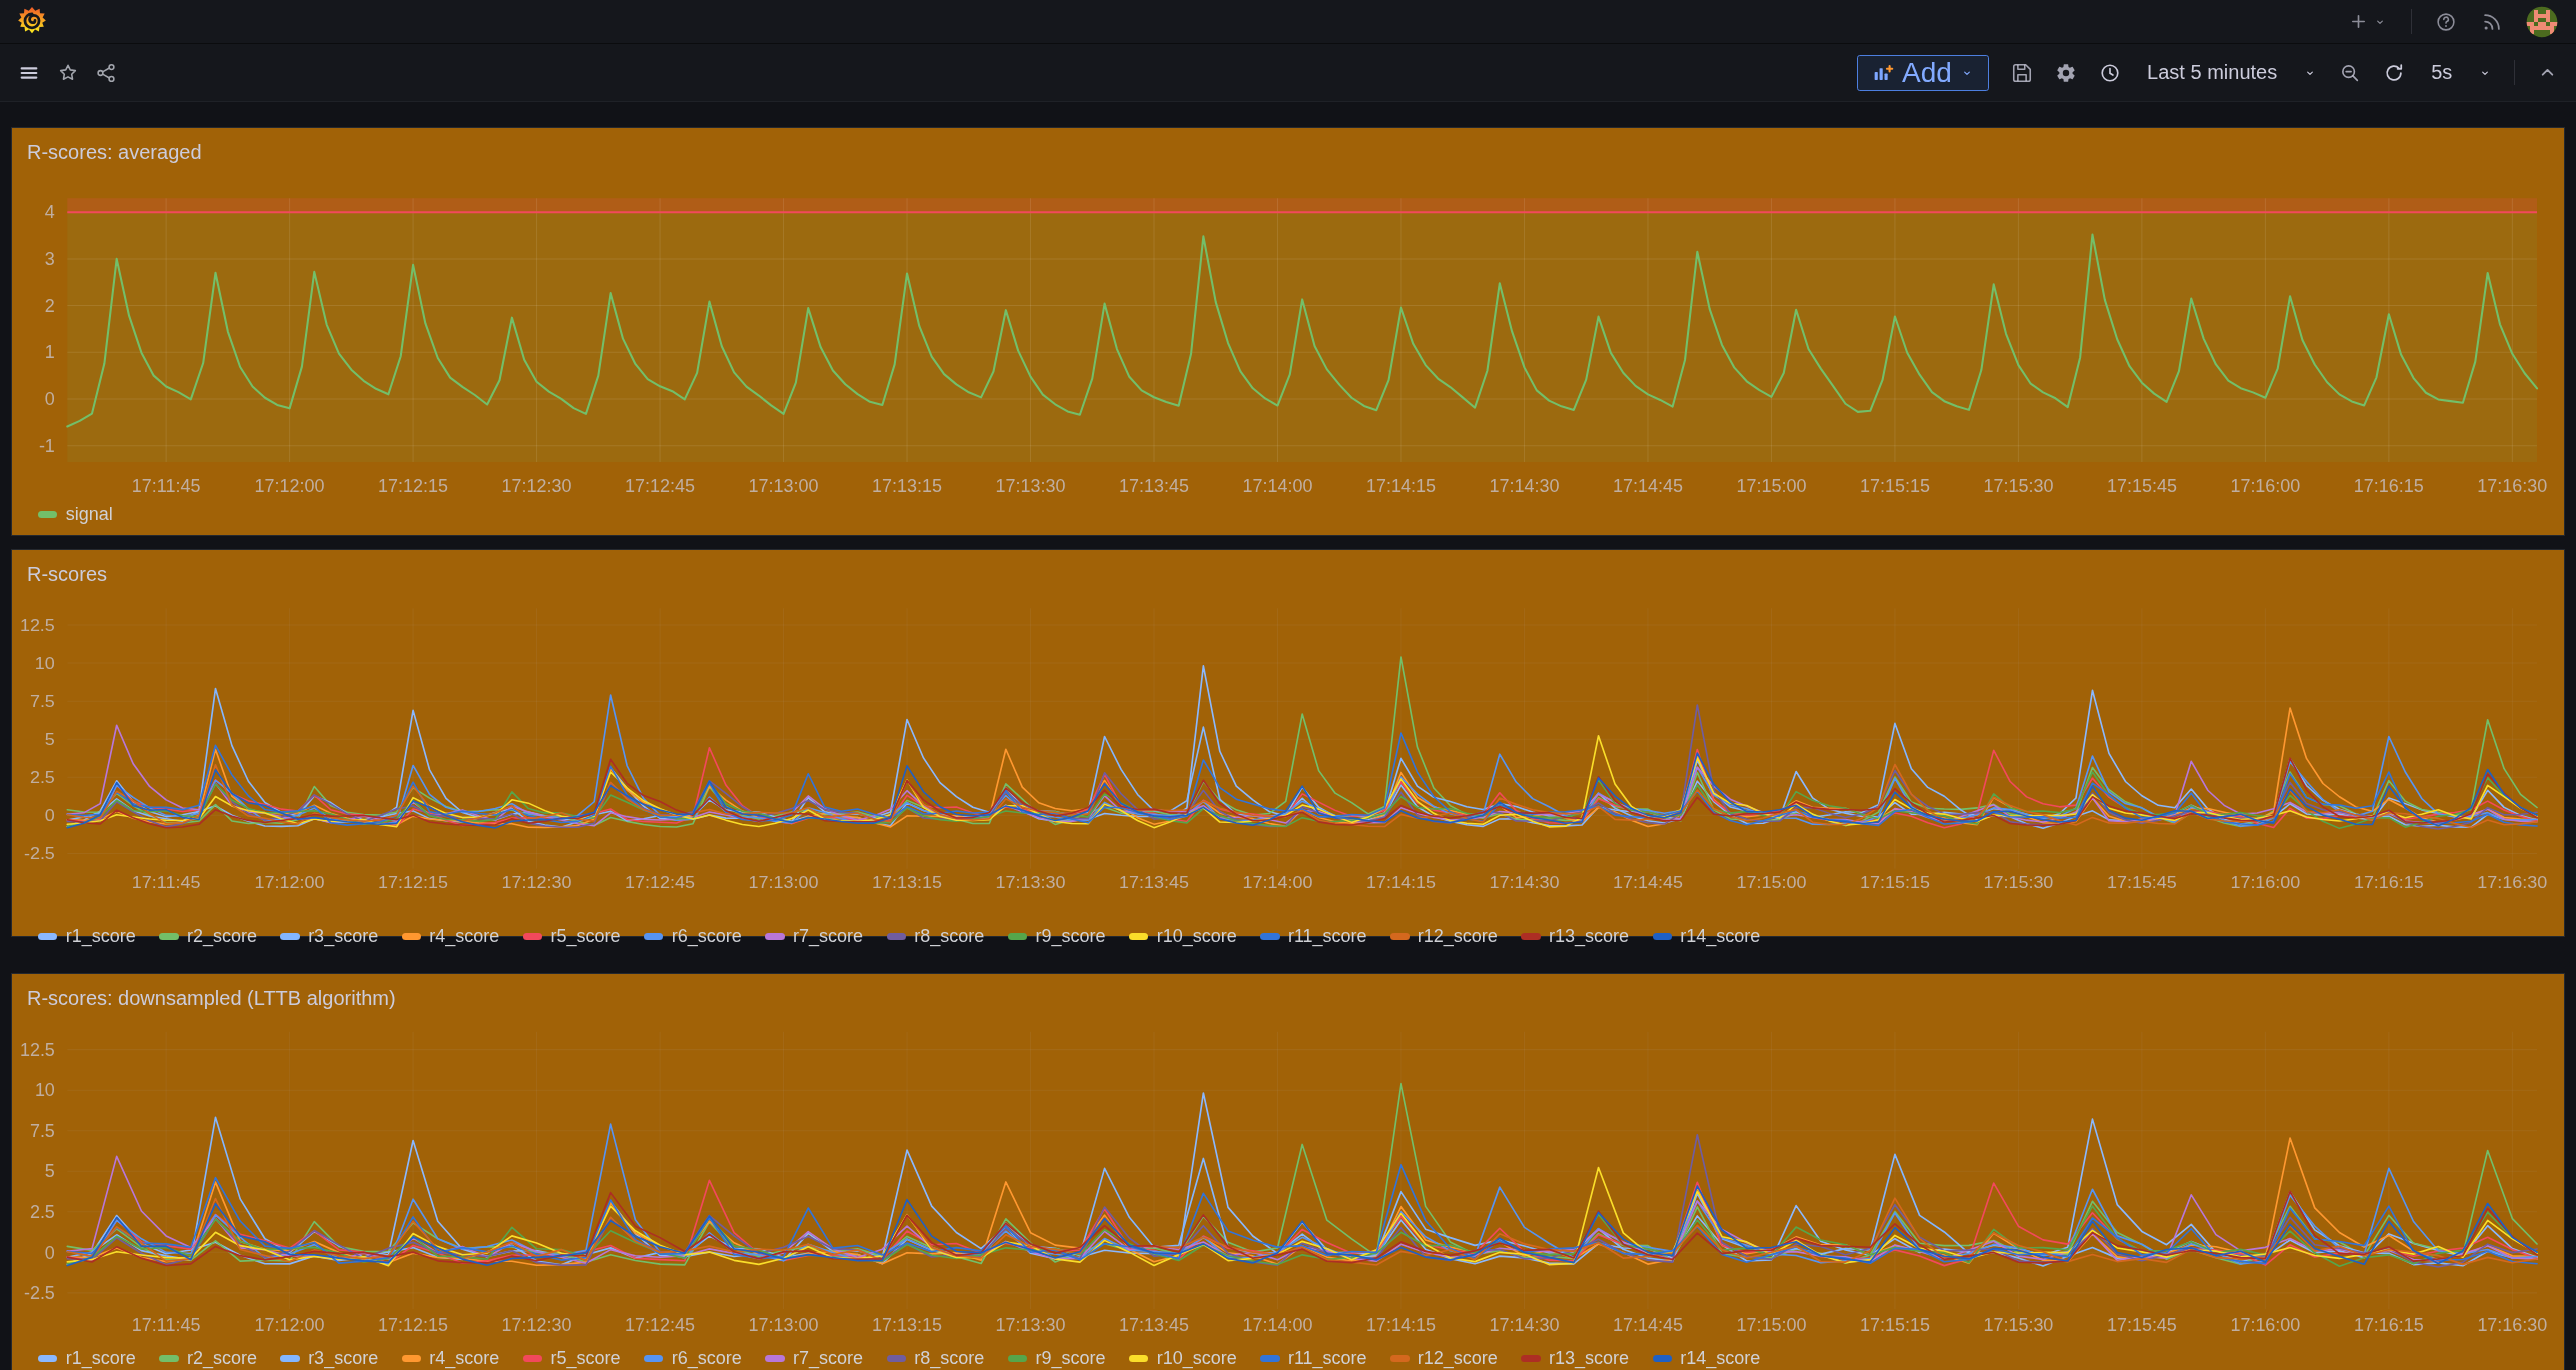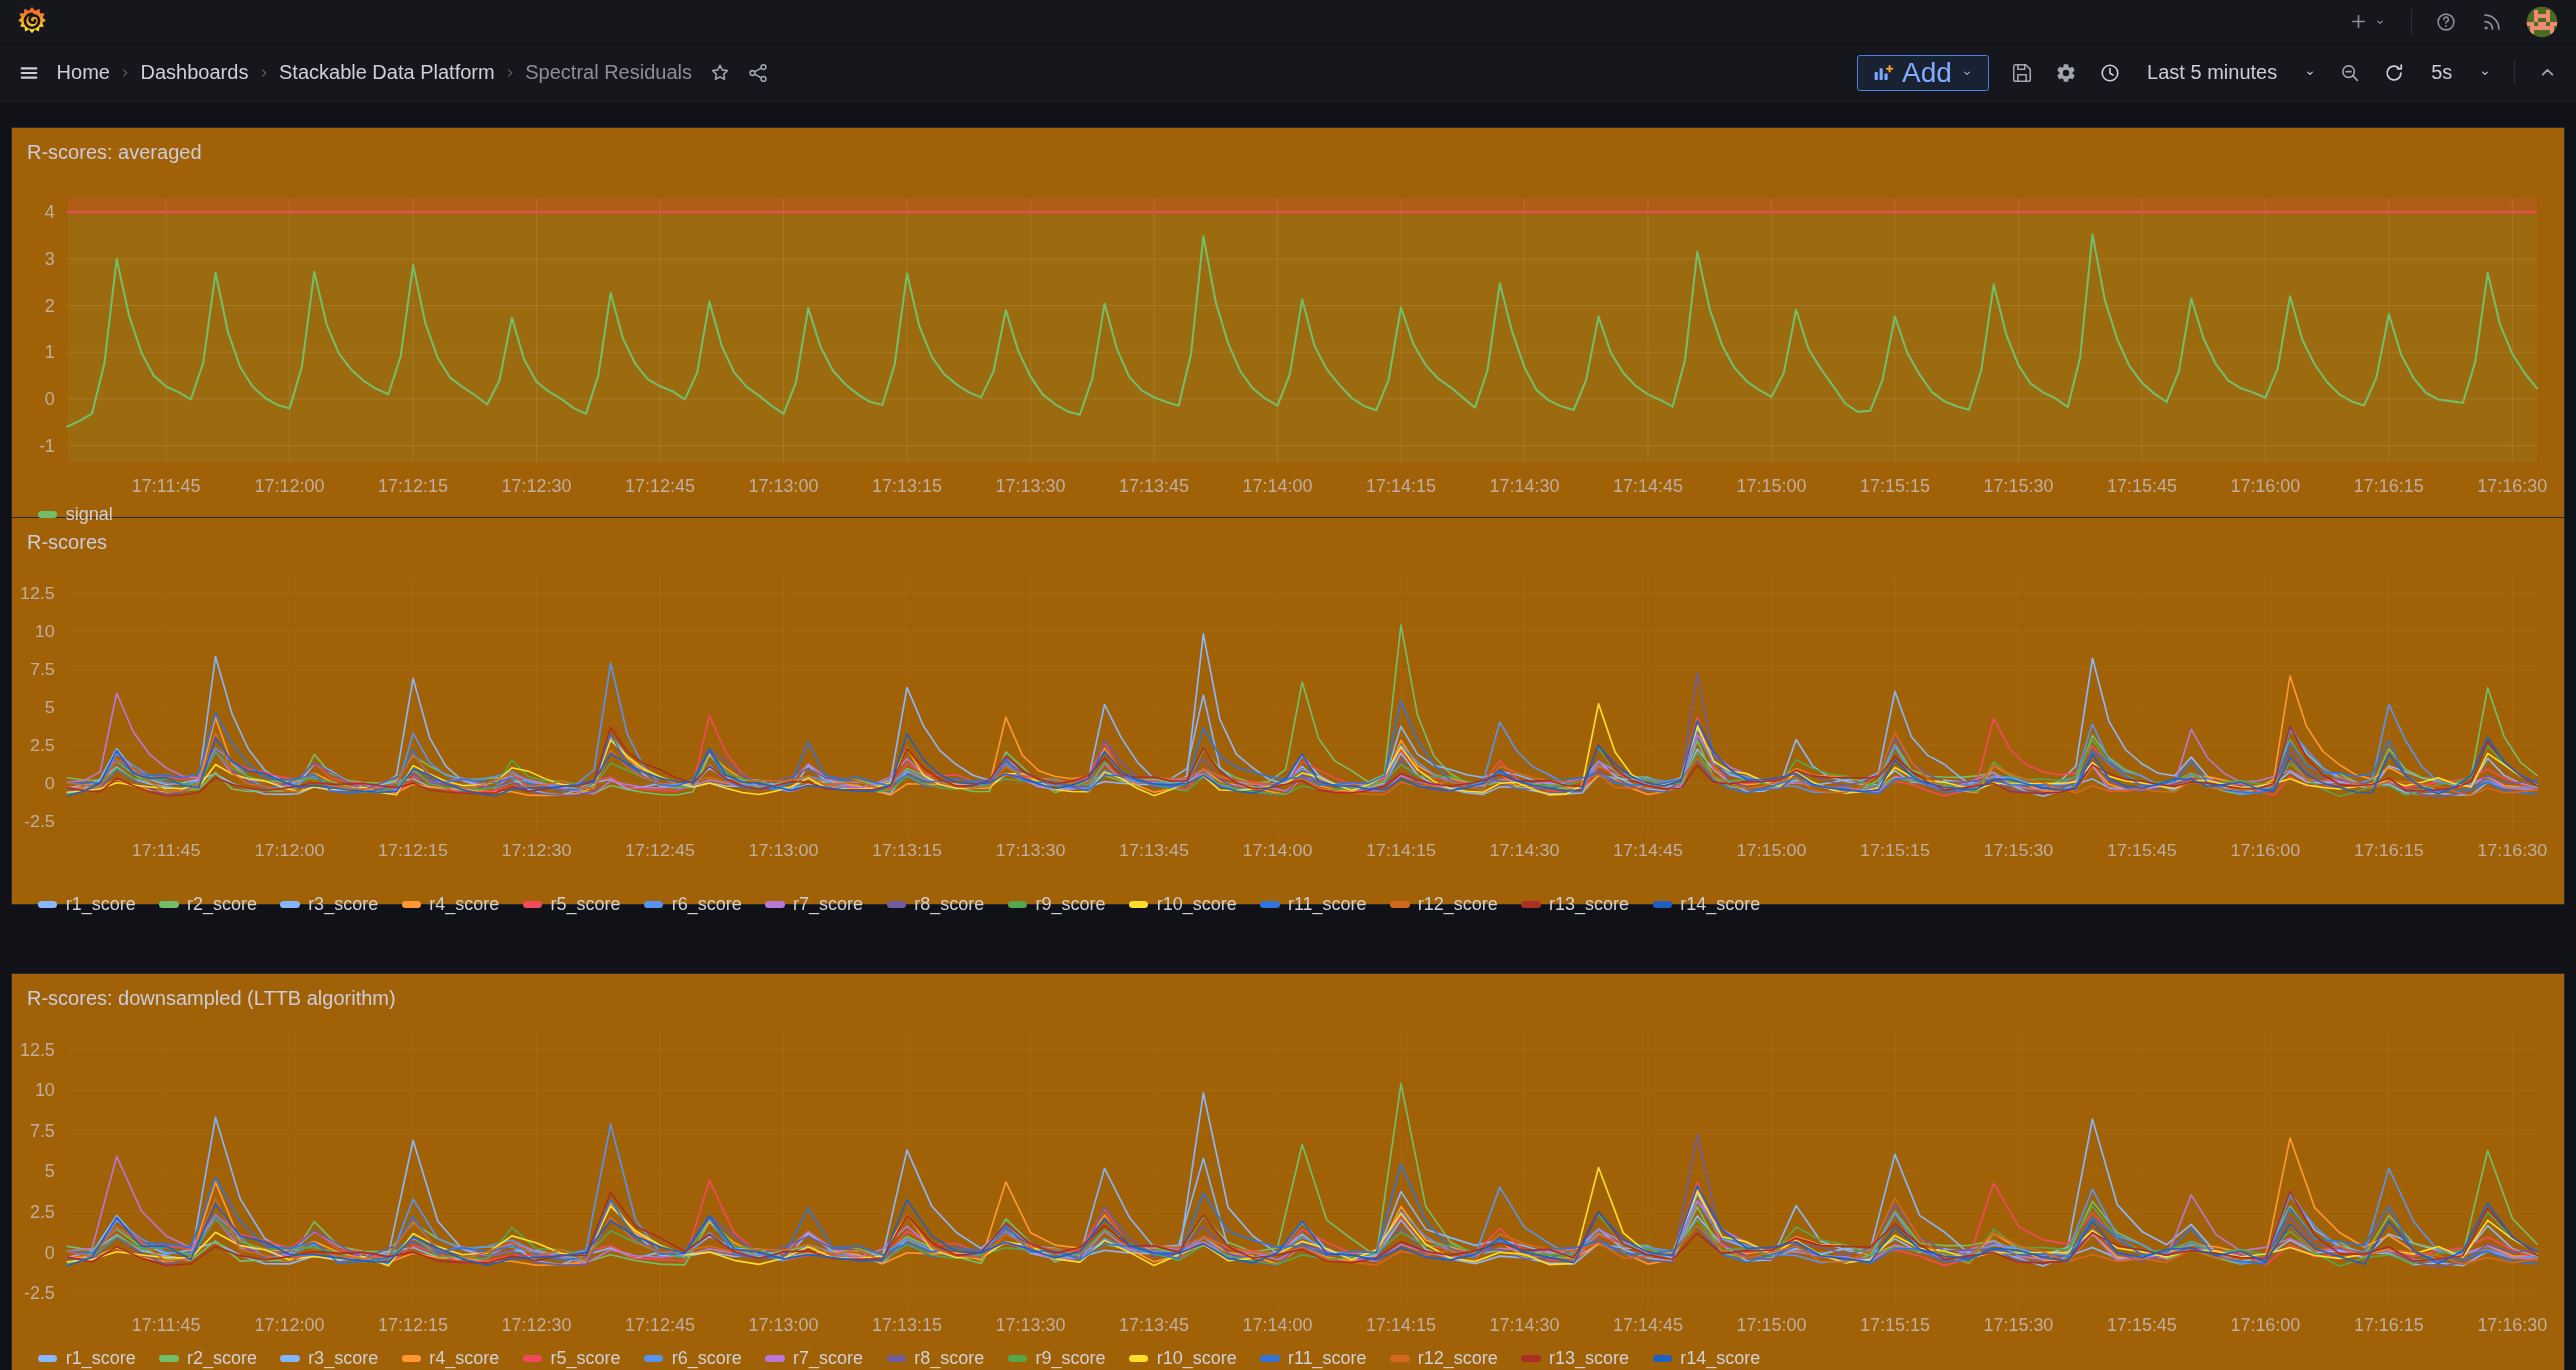--- a/index.html
+++ b/index.html
@@ -128,41 +128,20 @@
   </div>
 </header>
 
 <nav class="subnav">
   <button class="icon-btn" style="color:#ccccdc">
     <svg width="22" height="22" viewBox="0 0 24 24" fill="none" stroke="currentColor" stroke-width="2.3">
       <path d="M4 7h16M4 12h16M4 17h16" stroke-linecap="round"></path>
       </svg>
   </button>
 
-  <div class="crumbs" id="breadcrumb">
-      <span class="crumb">Home</span>
-      <span class="crumb-sep">
-        <svg width="14" height="14" viewBox="0 0 24 24" fill="none" stroke="currentColor" stroke-width="2">
-          <path d="M9.5 6.5l5.5 5.5-5.5 5.5" stroke-linecap="round" stroke-linejoin="round"></path>
-        </svg>
-      </span>
-      <span class="crumb">Dashboards</span>
-      <span class="crumb-sep">
-        <svg width="14" height="14" viewBox="0 0 24 24" fill="none" stroke="currentColor" stroke-width="2">
-          <path d="M9.5 6.5l5.5 5.5-5.5 5.5" stroke-linecap="round" stroke-linejoin="round"></path>
-        </svg>
-      </span>
-      <span class="crumb">Stackable Data Platform</span>
-      <span class="crumb-sep">
-        <svg width="14" height="14" viewBox="0 0 24 24" fill="none" stroke="currentColor" stroke-width="2">
-          <path d="M9.5 6.5l5.5 5.5-5.5 5.5" stroke-linecap="round" stroke-linejoin="round"></path>
-        </svg>
-      </span>
-      <span class="crumb current">Spectral Residuals</span>
-    </div>
 
   <div class="crumb-actions">
     <button class="icon-btn">
       <svg width="22" height="22" viewBox="0 0 24 24" fill="none" stroke="currentColor" stroke-width="1.7" stroke-linejoin="round">
         <path d="M12 3.6l2.47 5.01 5.53.8-4 3.9.94 5.5L12 16.2l-4.94 2.61.94-5.5-4-3.9 5.53-.8z"></path>
         </svg>
     </button>
     <button class="icon-btn">
       <svg width="22" height="22" viewBox="0 0 24 24" fill="none" stroke="currentColor" stroke-width="1.7">
         <circle cx="18" cy="5.5" r="2.6"></circle>
@@ -295,21 +274,21 @@
       <polyline points="80.0,433.5 97.9,425.3 115.7,414.7 133.6,342.0 151.4,190.0 169.3,272.5 187.2,326.2 205.0,359.6 222.9,375.3 240.7,383.5 258.6,394.0 276.5,341.3 294.3,210.3 312.2,295.6 330.0,347.1 347.9,375.3 365.8,391.7 383.6,402.2 401.5,407.1 419.3,346.5 437.2,208.9 455.1,285.4 472.9,327.6 490.8,351.0 508.6,367.1 526.5,378.7 544.4,386.7 562.2,331.4 580.1,198.7 597.9,283.8 615.8,334.0 633.7,362.5 651.5,375.9 669.4,387.7 687.2,401.5 705.1,366.2 723.0,275.4 740.8,336.6 758.7,368.4 776.5,382.8 794.4,393.4 812.3,406.7 830.1,415.1 848.0,359.5 865.8,239.8 883.7,305.9 901.6,342.6 919.4,364.6 937.3,375.1 955.1,382.2 973.0,394.0 990.9,355.6 1008.7,252.1 1026.6,316.9 1044.4,354.9 1062.3,375.5 1080.2,388.5 1098.0,402.8 1115.9,415.2 1133.7,369.7 1151.6,261.5 1169.5,318.1 1187.3,352.2 1205.2,372.0 1223.0,386.5 1240.9,397.6 1258.8,402.3 1276.6,343.2 1294.5,211.2 1312.3,287.8 1330.2,332.0 1348.1,357.4 1365.9,372.3 1383.8,383.8 1401.6,391.2 1419.5,353.5 1437.4,264.5 1455.2,323.3 1473.1,361.0 1490.9,387.1 1508.8,401.2 1526.7,411.5 1544.5,416.4 1562.4,364.0 1580.2,255.0 1598.1,321.0 1616.0,361.3 1633.8,381.0 1651.7,391.0 1669.5,397.9 1687.4,403.4 1705.3,327.8 1723.1,157.4 1741.0,252.8 1758.8,312.3 1776.7,353.3 1794.6,378.0 1812.4,392.7 1830.3,403.0 1848.1,357.7 1866.0,248.9 1883.9,316.7 1901.7,350.5 1919.6,372.7 1937.4,391.7 1955.3,403.6 1973.2,409.8 1991.0,365.8 2008.9,260.7 2026.7,313.4 2044.6,344.3 2062.5,363.8 2080.3,376.2 2098.2,391.1 2116.0,406.1 2133.9,352.5 2151.8,225.6 2169.6,295.4 2187.5,347.6 2205.3,381.0 2223.2,395.9 2241.1,404.2 2258.9,409.4 2276.8,365.4 2294.6,273.9 2312.5,326.6 2330.4,355.5 2348.2,374.5 2366.1,386.8 2383.9,394.9 2401.8,404.5 2419.7,336.8 2437.5,179.7 2455.4,263.0 2473.2,315.0 2491.1,348.0 2509.0,367.8 2526.8,380.3 2544.7,390.4 2562.5,355.8 2580.4,263.9 2598.3,320.9 2616.1,349.4 2634.0,374.7 2651.8,400.4 2669.7,412.2 2687.6,410.7 2705.4,365.8 2723.3,273.7 2741.1,326.3 2759.0,358.2 2776.9,383.6 2794.7,396.7 2812.6,404.1 2830.4,409.3 2848.3,351.5 2866.2,227.1 2884.0,298.8 2901.9,344.4 2919.7,371.3 2937.6,383.9 2955.5,392.5 2973.3,405.2 2991.2,333.2 3009.0,154.8 3026.9,249.5 3044.8,306.7 3062.6,345.9 3080.5,369.9 3098.3,385.7 3116.2,397.6 3134.1,353.0 3151.9,247.5 3169.8,305.8 3187.6,343.4 3205.5,366.7 3223.4,377.8 3241.2,383.9 3259.1,391.8 3276.9,349.5 3294.8,244.2 3312.7,307.9 3330.5,343.4 3348.4,369.2 3366.2,386.8 3384.1,397.0 3402.0,402.8 3419.8,362.0 3437.7,270.5 3455.5,329.4 3473.4,363.1 3491.3,384.4 3509.1,394.1 3527.0,396.6 3544.8,398.9 3562.7,339.3 3580.6,210.5 3598.4,285.1 3616.3,327.9 3634.1,356.1 3652.0,378.2" fill="none" stroke="#73BF69" stroke-width="3" stroke-linejoin="round" stroke-linecap="round"></polyline>
     </svg>
   <div class="legend" style="top:376px">
       <span class="legend-item">
         <span class="pill" style="background: rgb(115, 191, 105);"></span>
         <span>signal</span>
       </span>
     </div>
 </section>
 
-<section class="panel" style="top:517px;height:388px">
+<section class="panel" style="top:549px;height:388px">
   <h2>R-scores</h2>
   <svg class="chart" viewBox="0 0 3691 596" preserveAspectRatio="none">
       <line x1="80" x2="3652" y1="115.9" y2="115.9" stroke="rgba(204,204,220,0.07)" stroke-width="1.5"></line>
       <text x="62" y="124.9" text-anchor="end">12.5</text>
       <line x1="80" x2="3652" y1="174.6" y2="174.6" stroke="rgba(204,204,220,0.07)" stroke-width="1.5"></line>
       <text x="62" y="183.6" text-anchor="end">10</text>
       <line x1="80" x2="3652" y1="233.4" y2="233.4" stroke="rgba(204,204,220,0.07)" stroke-width="1.5"></line>
       <text x="62" y="242.4" text-anchor="end">7.5</text>
       <line x1="80" x2="3652" y1="292.2" y2="292.2" stroke="rgba(204,204,220,0.07)" stroke-width="1.5"></line>
       <text x="62" y="301.2" text-anchor="end">5</text>

